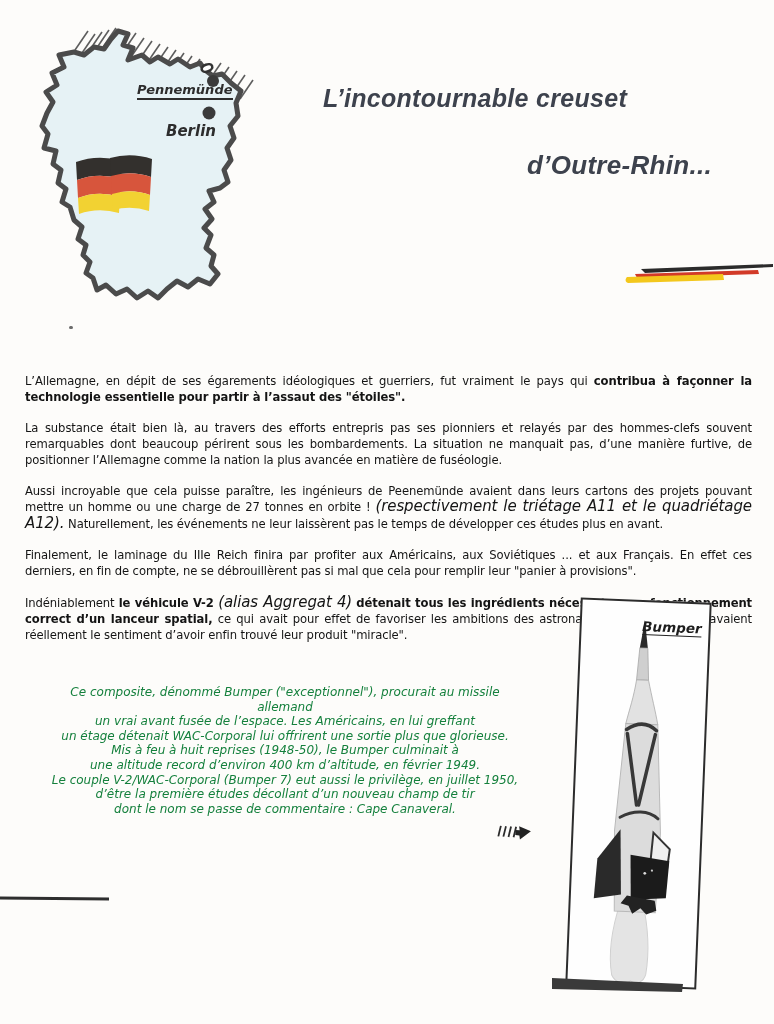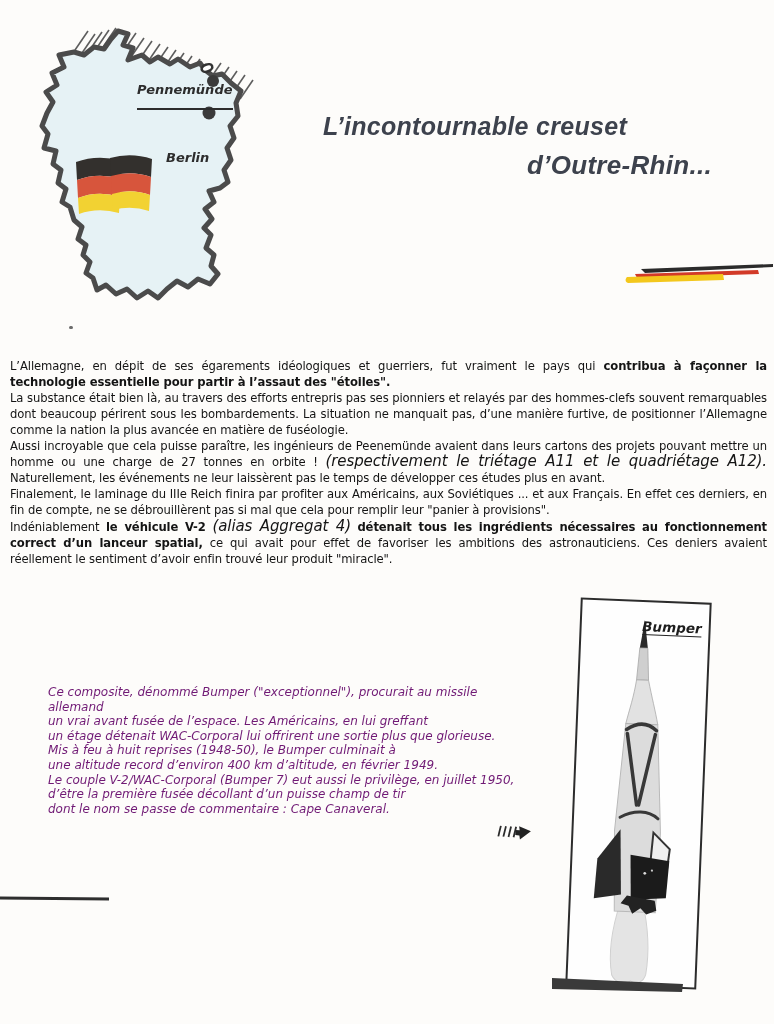--- a/index.html
+++ b/index.html
@@ -10,46 +10,46 @@
     color:#171717;
   }
   .abs{position:absolute;}
 
   
   .main-title{
     font-family:"Liberation Sans",sans-serif;
     font-weight:700;font-style:italic;
     color:#3d424d;letter-spacing:.3px;white-space:nowrap;
   }
-  #title-line1{left:323px;top:112px;font-size:25px;}
+  #title-line1{left:323px;top:84px;font-size:25px;}
   #title-line2{left:527px;top:150px;font-size:26px;}
 
   
   .map-label{
     font-family:"DejaVu Sans",sans-serif;
     font-weight:700;font-style:italic;color:#2d2d2d;white-space:nowrap;
   }
-  #lbl-peen{left:137px;top:82px;font-size:13px;border-bottom:2px solid #2d2d2d;padding-bottom:11px;}
-  #lbl-berlin{left:166px;top:122px;font-size:13px;margin-top:28px;}
+  #lbl-peen{left:137px;top:82px;font-size:13px;border-bottom:2px solid #2d2d2d;padding-bottom:1px;}
+  #lbl-berlin{left:166px;top:122px;font-size:15px;}
 
   
   #article{
     left:10px;top:359px;width:757px;
     font-size:11.6px;line-height:15.9px;letter-spacing:-.1px;
     text-align:justify;color:#141414;
   }
-  #article .para{margin:0;}
+  #article .para{margin:15px;}
   .run-b{font-weight:700;}
   .run-i{font-style:italic;font-size:15px;}
 
   
   #caption{
     left:48px;top:685px;width:474px;
     font-style:italic;font-size:12px;line-height:14.6px;
-    color:#701a75;
+    text-align:center;color:#15803d;
   }
 
   
   #fig-frame{
     left:573px;top:600px;width:127px;height:383px;
     border:2.5px solid #2c2c2c;background:#fefefe;
     transform:rotate(2.3deg);transform-origin:50% 50%;
   }
   #fig-label{
     position:absolute;top:16px;right:7px;
@@ -134,21 +134,21 @@
     <div class="para"><span>Indéniablement </span><span class="run-b">le véhicule V-2 </span><span class="run-i">(alias Aggregat 4)</span><span> </span><span class="run-b">détenait tous les ingrédients nécessaires au fonctionnement correct d’un lanceur spatial,</span><span> ce qui avait pour effet de favoriser les ambitions des astronauticiens. Ces deniers avaient réellement le sentiment d’avoir enfin trouvé leur produit "miracle".</span></div>
   </div>
 
 <div class="abs" id="caption">
     <div>Ce composite, dénommé Bumper ("exceptionnel"), procurait au missile allemand</div>
     <div>un vrai avant fusée de l’espace. Les Américains, en lui greffant</div>
     <div>un étage détenait WAC-Corporal lui offrirent une sortie plus que glorieuse.</div>
     <div>Mis à feu à huit reprises (1948-50), le Bumper culminait à</div>
     <div>une altitude record d’environ 400 km d’altitude, en février 1949.</div>
     <div>Le couple V-2/WAC-Corporal (Bumper 7) eut aussi le privilège, en juillet 1950,</div>
-    <div>d’être la première fusée décollant d’un puisse champ de tir</div>
+    <div>d’être la première études décollant d’un nouveau champ de tir</div>
     <div>dont le nom se passe de commentaire : Cape Canaveral.</div>
   </div>
 
 <div class="abs" id="speck-1"></div>
 
 <svg class="abs" id="arrow-box" viewBox="0 0 40 26">
   <g stroke="#2b2b2b" stroke-width="1.8">
     <line x1="3" y1="14" x2="7" y2="4"></line>
       <line x1="8" y1="15" x2="12" y2="5"></line>
     <line x1="13" y1="16" x2="17" y2="6"></line>

